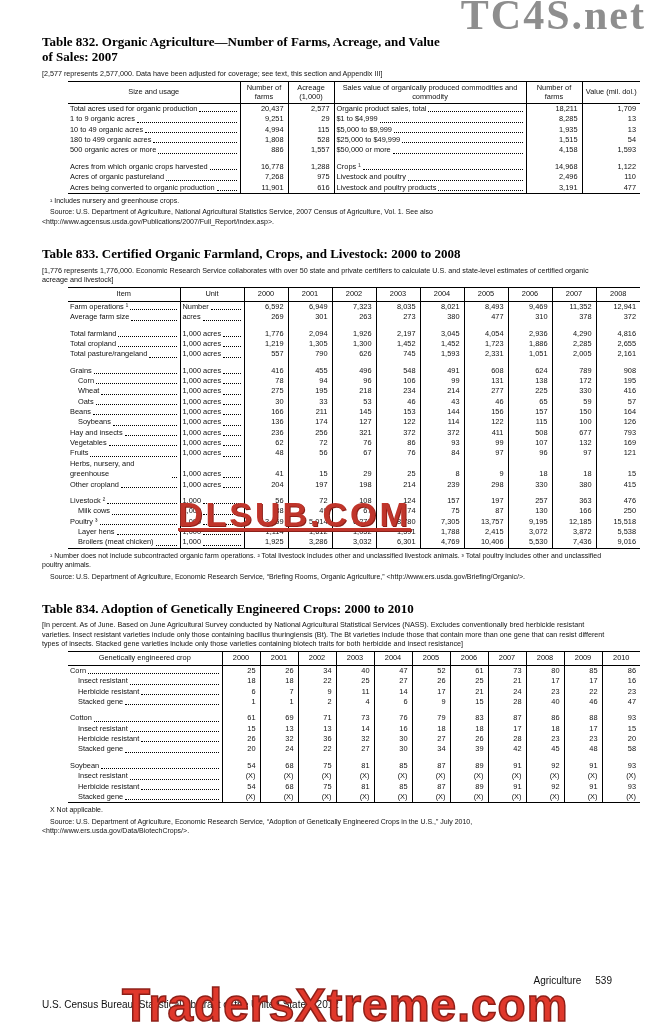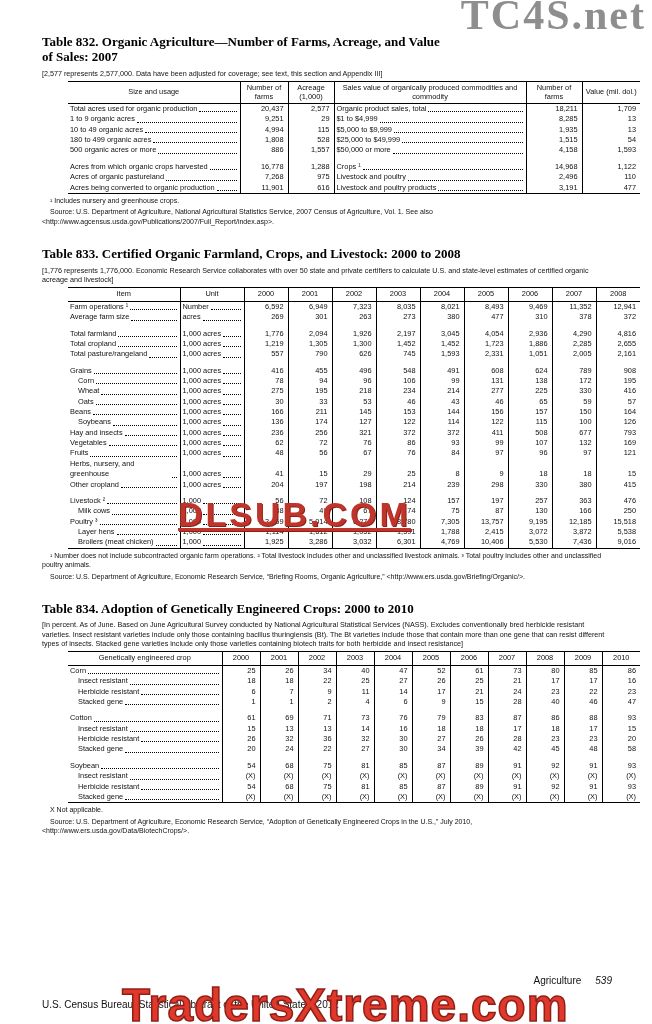--- a/index.html
+++ b/index.html
@@ -57,21 +57,21 @@
     text-shadow: 1px 1px 0 #8d1f18;
     text-decoration: underline;
   }
   .wm-bottom {
     position: absolute; bottom: -4px; left: 122px; z-index: 6;
     font-family: "Liberation Sans", sans-serif; font-weight: bold;
     font-size: 46px; line-height: 1; color: #e0382b; letter-spacing: 1px;
     -webkit-text-stroke: 1.5px #8d1f18;
   }
   .foot-right { position: absolute; right: 40px; bottom: 38px; font-size: 10px; }
-  .foot-right .pg { margin-left: 14px; font-style: italic; }
+  .foot-right .pg { margin-left: 14px; }
   .foot-left { position: absolute; left: 42px; bottom: 14px; font-size: 10px; }
 </style>
 </head>
 <body>
 
 <div class="wm-top">TC4S.net</div>
 <div class="wm-mid">DLSUB.COM</div>
 <div class="wm-bottom">TradersXtreme.com</div>
 
 <div class="content">

